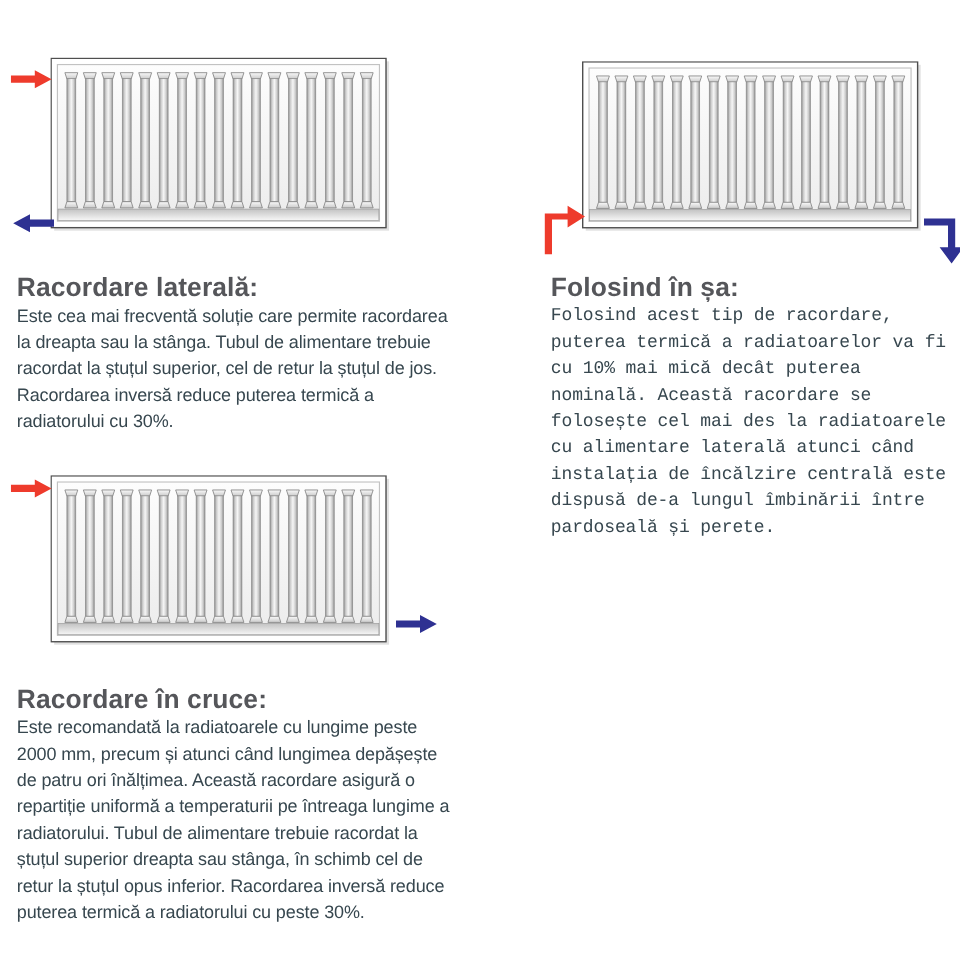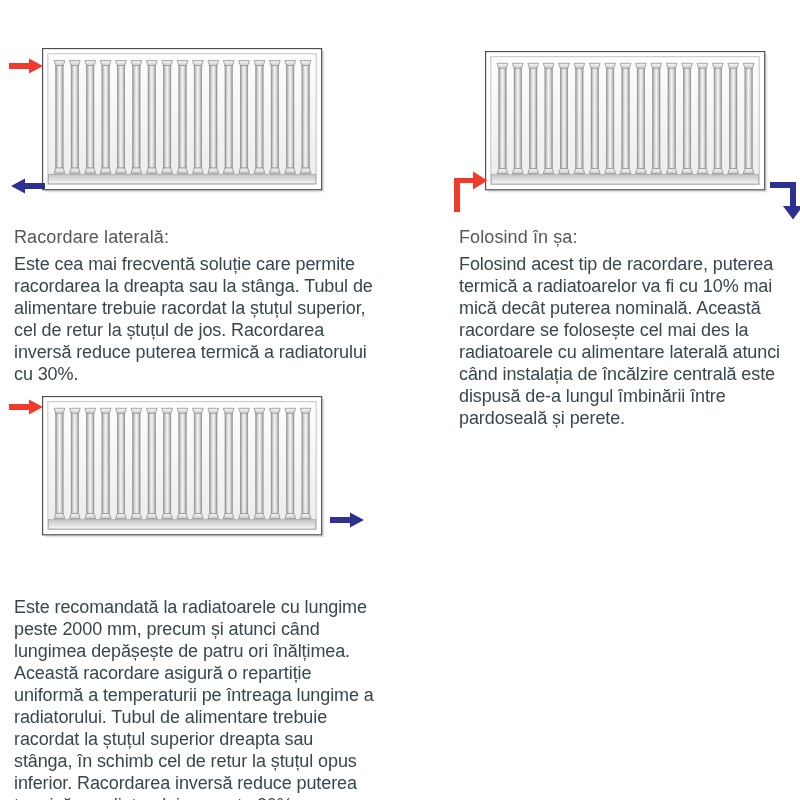--- a/index.html
+++ b/index.html
@@ -5,25 +5,25 @@
   html,body{margin:0;padding:0;}
   body{
     width:800px;height:800px;background:var(--bg,#ffffff);
     font-family:"Liberation Sans", sans-serif;
     position:relative;overflow:hidden;
   }
   .page{position:absolute;inset:0;}
   .abs{position:absolute;}
   .radiator-svg{display:block;}
   h2.sec-heading{
-    margin:0;font-size:18px;font-weight:400;letter-spacing:0.1px;
+    margin:0;font-size:22px;font-weight:700;letter-spacing:0.1px;
     color:var(--heading,#55565a);
   }
   p.sec-body{
-    margin:0;font-size:18px;line-height:22px;letter-spacing:-0.1px;
+    margin:0;font-size:15px;line-height:22px;letter-spacing:-0.1px;
     color:var(--body,#37474f);font-weight:500;
   }
   .arrow-svg{display:block;}
   .arrow-svg.supply path{fill:var(--supply,#ee3b2c);}
   .arrow-svg.return path{fill:var(--return,#2e3192);}
 </style>
 </head>
 <body>
 
 <div class="page">
@@ -197,21 +197,21 @@
     </svg>
 
   <svg class="abs arrow-svg supply" style="left:450px;top:168px;" width="38" height="44" viewBox="0 0 38 44">
     <path d="M4 44 V10 H23 V3.5 L37.5 12.5 L23 21.5 V15 H10 V44 Z"></path>
   </svg>
   <svg class="abs arrow-svg return" style="left:770px;top:178px;" width="34" height="42" viewBox="0 0 34 42">
     <path d="M0 4 H26 V28 H33 L23 41.5 L13 28 H20 V10 H0 Z"></path>
   </svg>
 
   <h2 class="abs sec-heading" style="left:459px;top:227px;">Folosind în șa:</h2>
-  <p class="abs sec-body" style="left:459px;top:253px;width:341px;">Folosind acest tip de racordare, puterea termică a radiatoarelor va fi cu 10% mai mică decât puterea nominală. Această racordare se folosește cel mai des la radiatoarele cu alimentare laterală atunci când instalația de încălzire centrală este dispusă de-a lungul îmbinării între pardoseală și perete.</p>
+  <p class="abs sec-body" style="left:459px;top:253px;width:341px;font-family:Liberation Mono, monospace;">Folosind acest tip de racordare, puterea termică a radiatoarelor va fi cu 10% mai mică decât puterea nominală. Această racordare se folosește cel mai des la radiatoarele cu alimentare laterală atunci când instalația de încălzire centrală este dispusă de-a lungul îmbinării între pardoseală și perete.</p>
 
   <svg class="abs radiator-svg" style="left:42px;top:396px;width:283px;height:142px;" preserveAspectRatio="none" viewBox="0 0 290 150">
       <defs>
         <linearGradient id="pg2" x1="0" y1="0" x2="0" y2="1">
           <stop offset="0" stop-color="#fdfdfd"></stop>
           <stop offset="1" stop-color="#ececec"></stop>
         </linearGradient>
         <linearGradient id="bg2" x1="0" y1="0" x2="0" y2="1">
           <stop offset="0" stop-color="#c3c3c3"></stop>
           <stop offset="1" stop-color="#f7f7f7"></stop>
@@ -285,15 +285,16 @@
       <rect x="6.5" y="130.6" width="274" height="9.8" fill="url(#bg2)" stroke="#9b9b9b" stroke-width="0.6"></rect>
     </svg>
 
   <svg class="abs arrow-svg supply" style="left:9px;top:399px;" width="35" height="16" viewBox="0 0 35 16">
     <path d="M0 5 H20 V0.5 L34 8 L20 15.5 V11 H0 Z"></path>
   </svg>
   <svg class="abs arrow-svg return" style="left:330px;top:512px;" width="35" height="16" viewBox="0 0 35 16">
     <path d="M0 5 H20 V0.5 L34 8 L20 15.5 V11 H0 Z"></path>
   </svg>
 
+  <h2 class="abs sec-heading" style="left:14px;top:570px;">Racordare în cruce:</h2>
   <p class="abs sec-body" style="left:14px;top:596px;width:362px;">Este recomandată la radiatoarele cu lungime peste 2000 mm, precum și atunci când lungimea depășește de patru ori înălțimea. Această racordare asigură o repartiție uniformă a temperaturii pe întreaga lungime a radiatorului. Tubul de alimentare trebuie racordat la ștuțul superior dreapta sau stânga, în schimb cel de retur la ștuțul opus inferior. Racordarea inversă reduce puterea termică a radiatorului cu peste 30%.</p>
 
 </div>
 
 </body></html>

